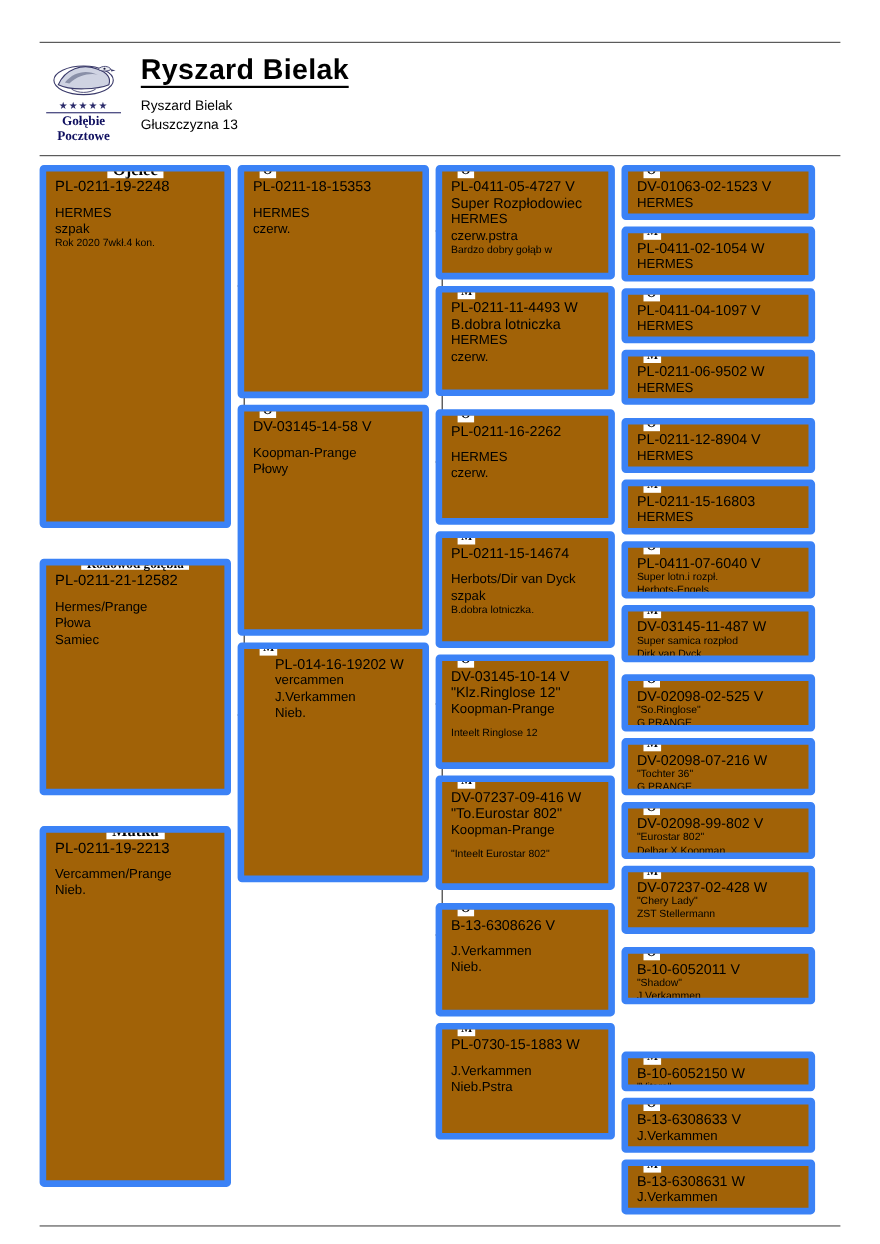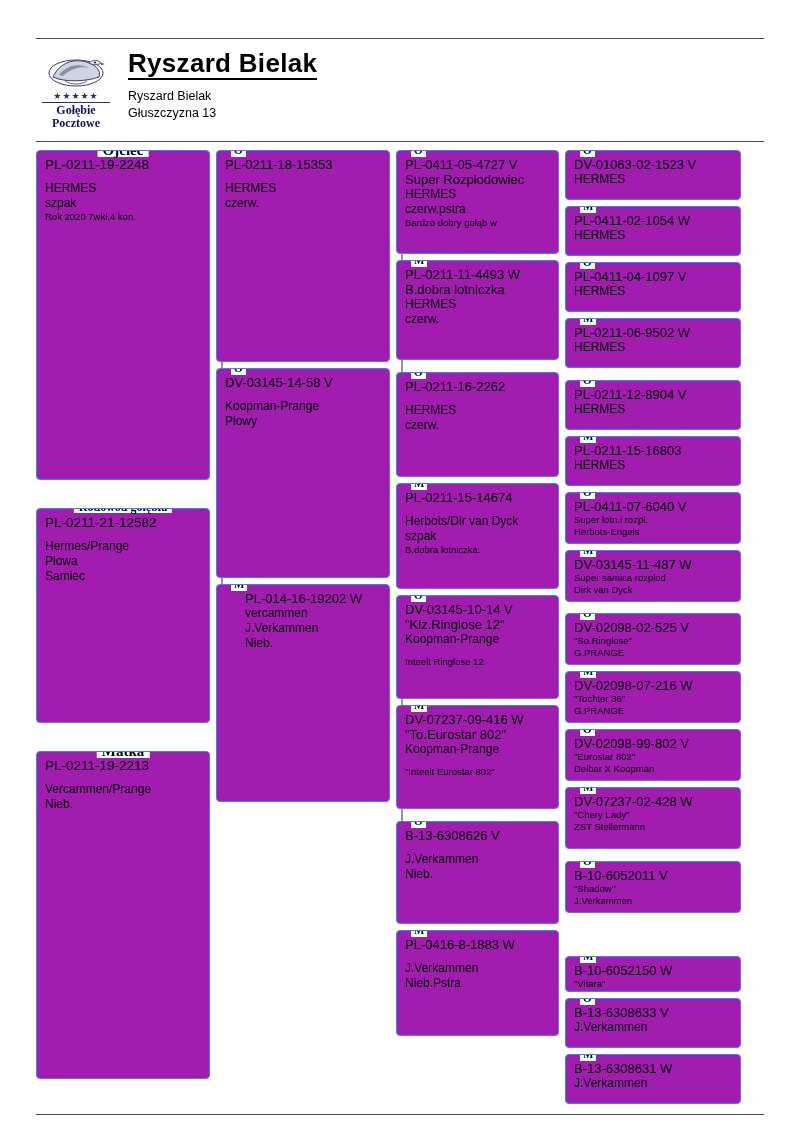--- a/index.html
+++ b/index.html
@@ -92,26 +92,26 @@
     display: flex;
     flex-direction: column;
     gap: 6px;
   }
   .col1 { width: 174px; }
   .col2 { width: 174px; }
   .col3 { width: 163px; }
   .col4 { width: 176px; }
 
   .box {
-    border: 1px solid #3b82f6;
+    border: 6px solid #3b82f6;
     border-radius: 4px;
     box-sizing: border-box;
     position: relative;
     padding: 6px 6px 5px 8px;
-    background: #a21caf;
+    background: #a16207;
     overflow: hidden;
   }
   .box .ring {
     font-size: 13px;
     line-height: 15px;
   }
   .box .ring.big { font-size: 13.5px; }
   .box .sub {
     font-size: 12px;
     line-height: 15px;
@@ -340,21 +340,21 @@
       <div class="box g3" style="height:103px;margin-top:6px;">
         <span class="legend sex">O</span>
         <div class="ring">B-13-6308626 V</div>
         <div class="gap"></div>
         <div class="sub">J.Verkammen</div>
         <div class="sub">Nieb.</div>
       </div>
 
       <div class="box g3" style="height:106px;">
         <span class="legend sex">M</span>
-        <div class="ring">PL-0416-8-1883 W</div>
+        <div class="ring">PL-0730-15-1883 W</div>
         <div class="gap"></div>
         <div class="sub">J.Verkammen</div>
         <div class="sub">Nieb.Pstra</div>
       </div>
 
     </div>
 
     <div class="col col4">
 
       <div class="box g4">

